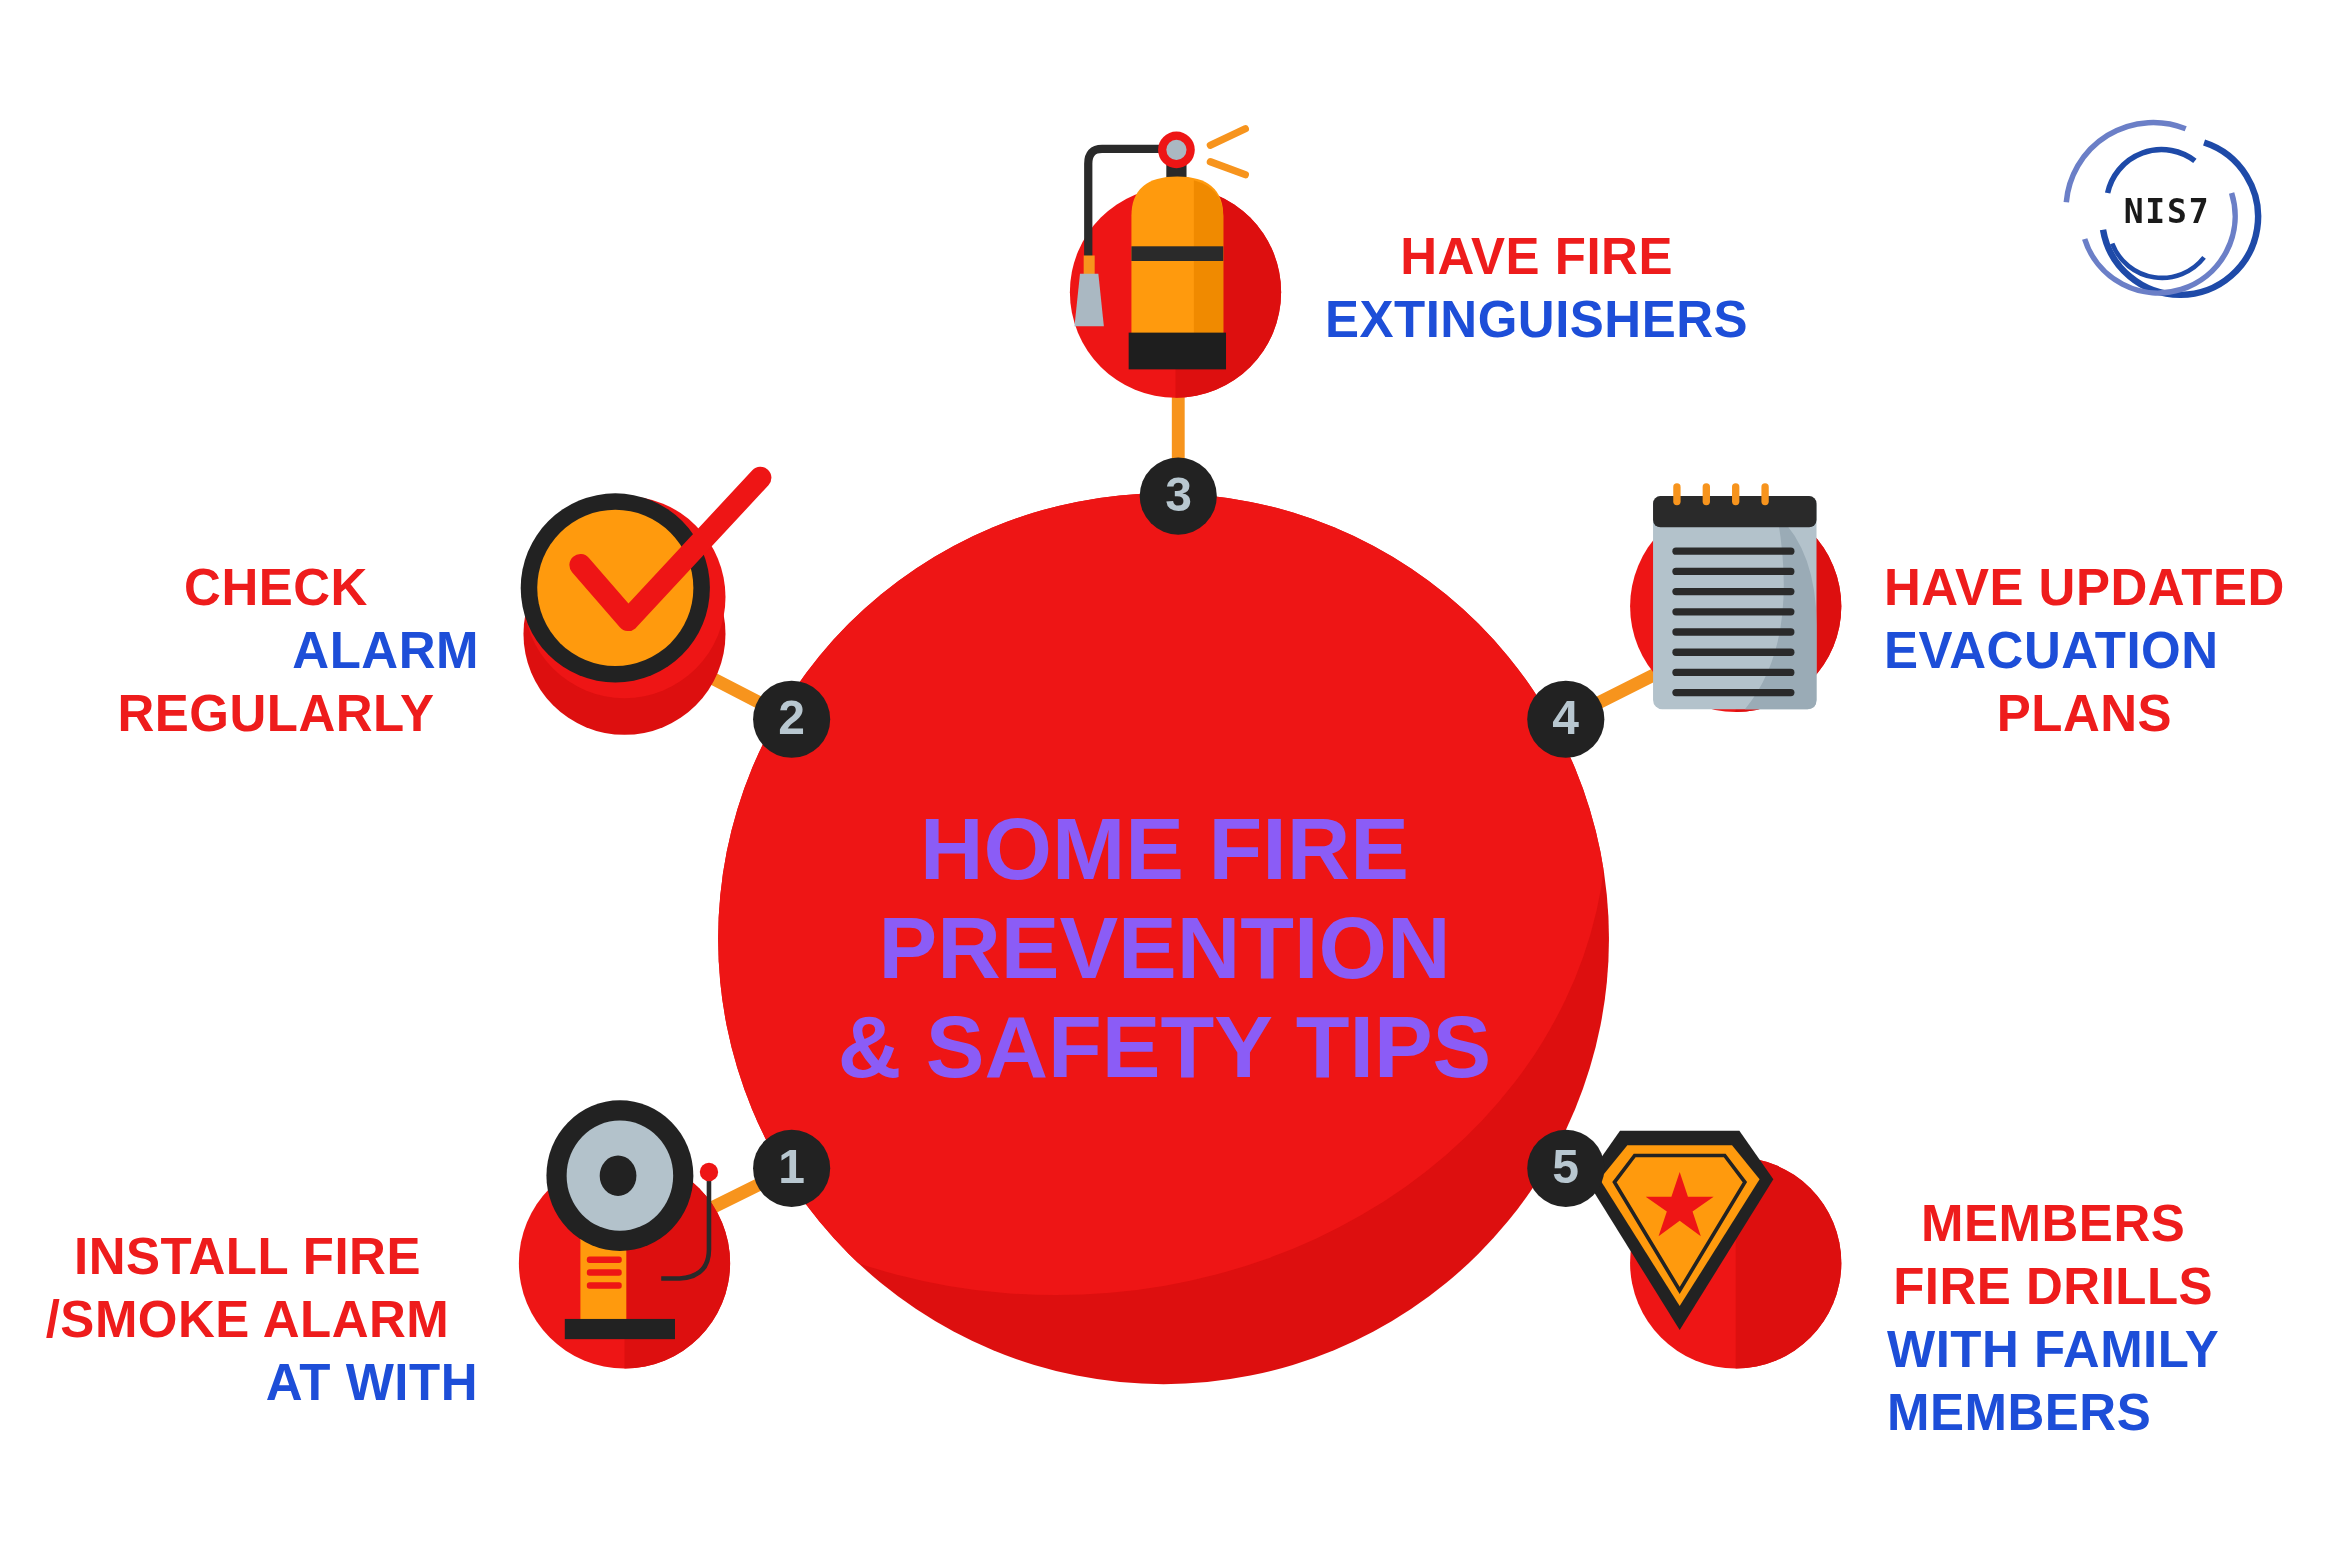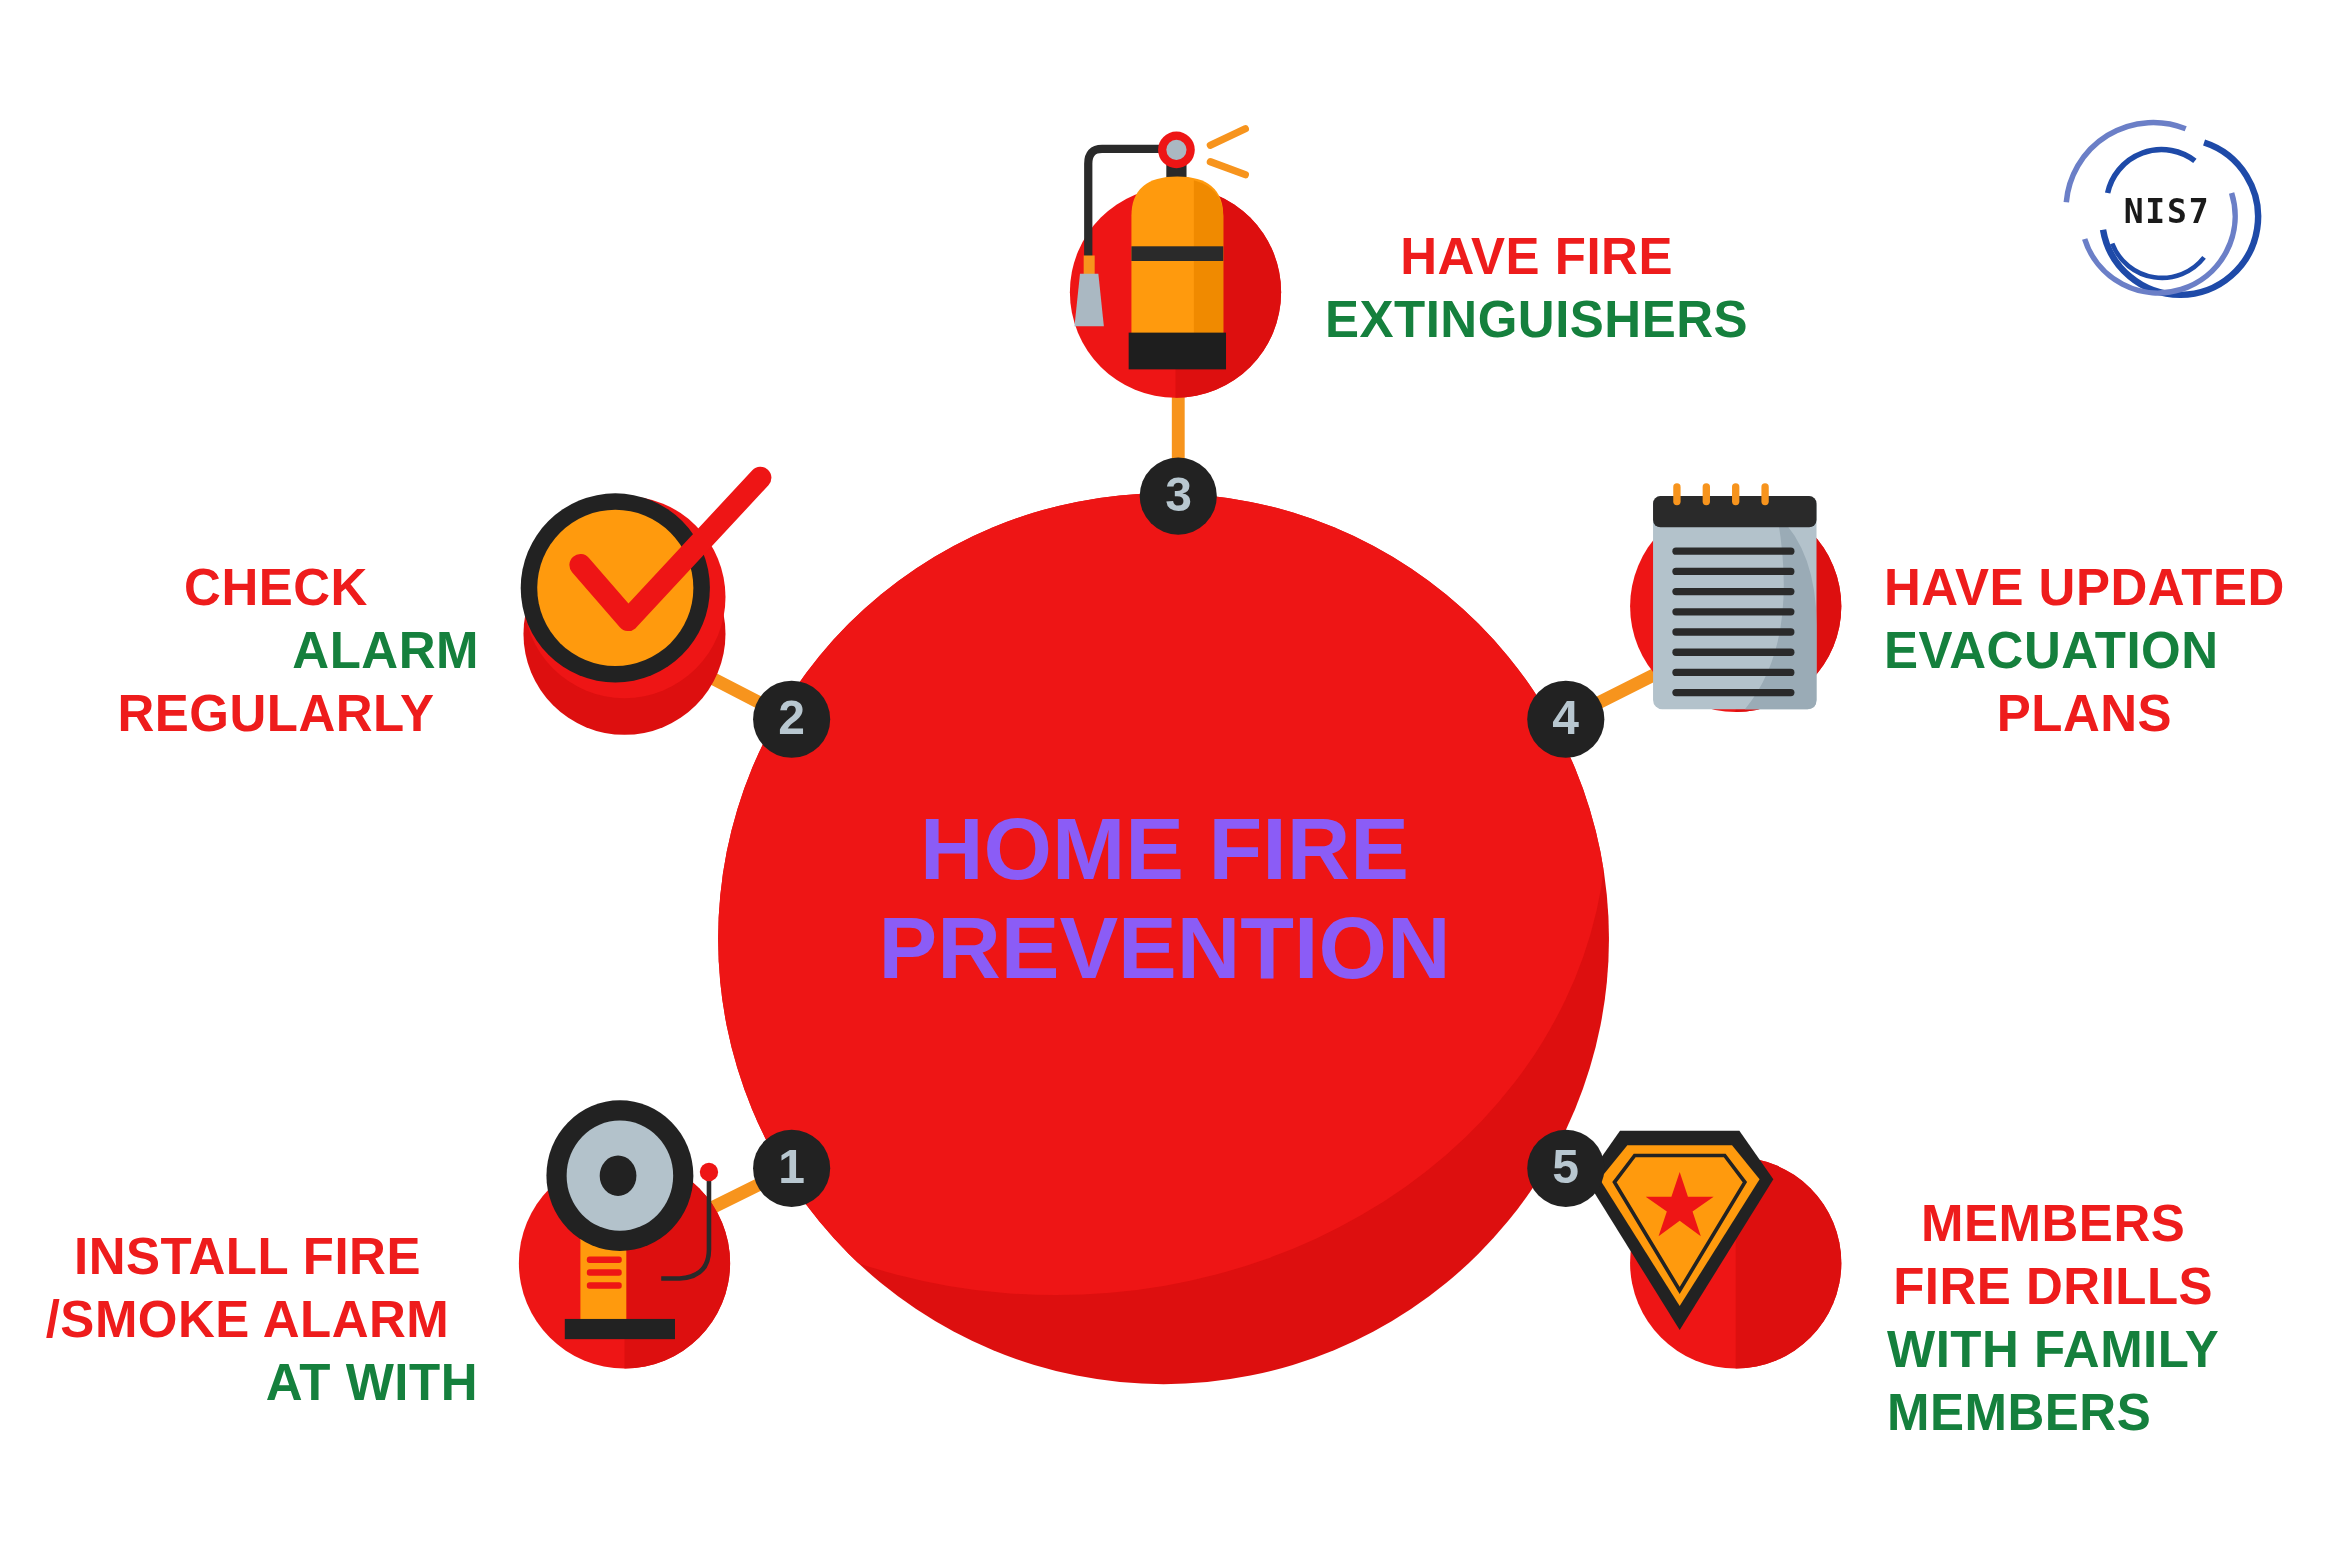--- a/index.html
+++ b/index.html
@@ -5,21 +5,21 @@
   html, body { margin:0; padding:0; background:#ffffff; }
   body { width:2351px; height:1568px; position:relative; overflow:hidden;
          font-family:"Liberation Sans", "DejaVu Sans", sans-serif; }
   .abs { position:absolute; }
   svg.scene { position:absolute; left:0; top:0; }
   .tip { position:absolute; font-weight:700; font-size:51px; line-height:63px;
          letter-spacing:0.5px; font-family:"Liberation Sans", sans-serif; }
   .tip .l { display:block; white-space:nowrap; }
   .right-al { text-align:right; }
   .red { color:#ee1c1c;text-align:center; }
-  .orange { color:#15803d; }
+  .orange { color:#1d4ed8; }
   .title { position:absolute; left:719px; width:891px; top:799px; text-align:center;
            color:#8b5cf6; font-weight:700; font-size:88px; line-height:99px;
            font-family:"Liberation Sans", sans-serif; }
   .badge-num { font-family:"Liberation Sans", sans-serif; font-weight:700; }
 </style>
 </head>
 <body>
 
 <svg class="scene" width="2351" height="1568" viewBox="0 0 2560 1707">
   <defs>
@@ -147,20 +147,21 @@
 <div class="abs badge-num" style="left:753px;top:690px;width:77px;text-align:center;font-size:48px;color:#b8c7d0;">2</div>
 <div class="abs badge-num" style="left:1527px;top:690px;width:77px;text-align:center;font-size:48px;color:#b8c7d0;">4</div>
 <div class="abs badge-num" style="left:753px;top:1139px;width:77px;text-align:center;font-size:48px;color:#b8c7d0;">1</div>
 <div class="abs badge-num" style="left:1527px;top:1139px;width:77px;text-align:center;font-size:48px;color:#b8c7d0;">5</div>
 
 <div class="abs" style="left:2112px;top:192px;width:110px;text-align:center;font-family:'DejaVu Sans Mono',monospace;font-weight:700;font-size:33px;color:#1a1a1a;letter-spacing:1.8px;">NIS7</div>
 
 <div class="title">
   <span class="l" style="display:block">HOME FIRE</span>
   <span class="l" style="display:block">PREVENTION</span>
+  <span class="l" style="display:block">&amp; SAFETY TIPS</span>
 </div>
 
 <div class="tip" style="left:1325px;top:225px;">
   <span class="l red">HAVE FIRE</span>
   <span class="l orange">EXTINGUISHERS</span>
 </div>
 
 <div class="tip right-al" style="left:73px;width:406px;top:556px;">
   <span class="l red">CHECK</span>
   <span class="l orange">ALARM</span>

